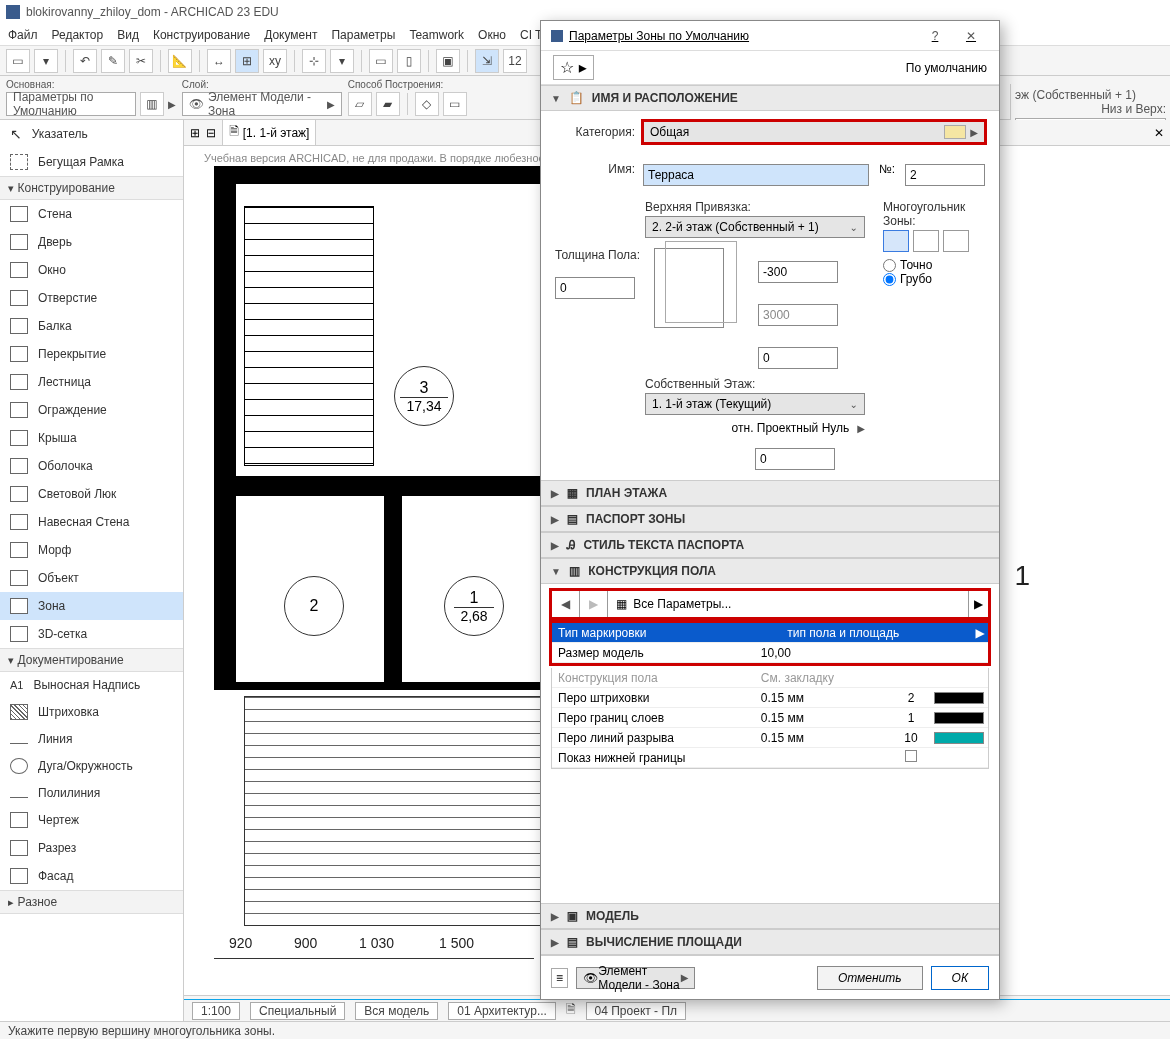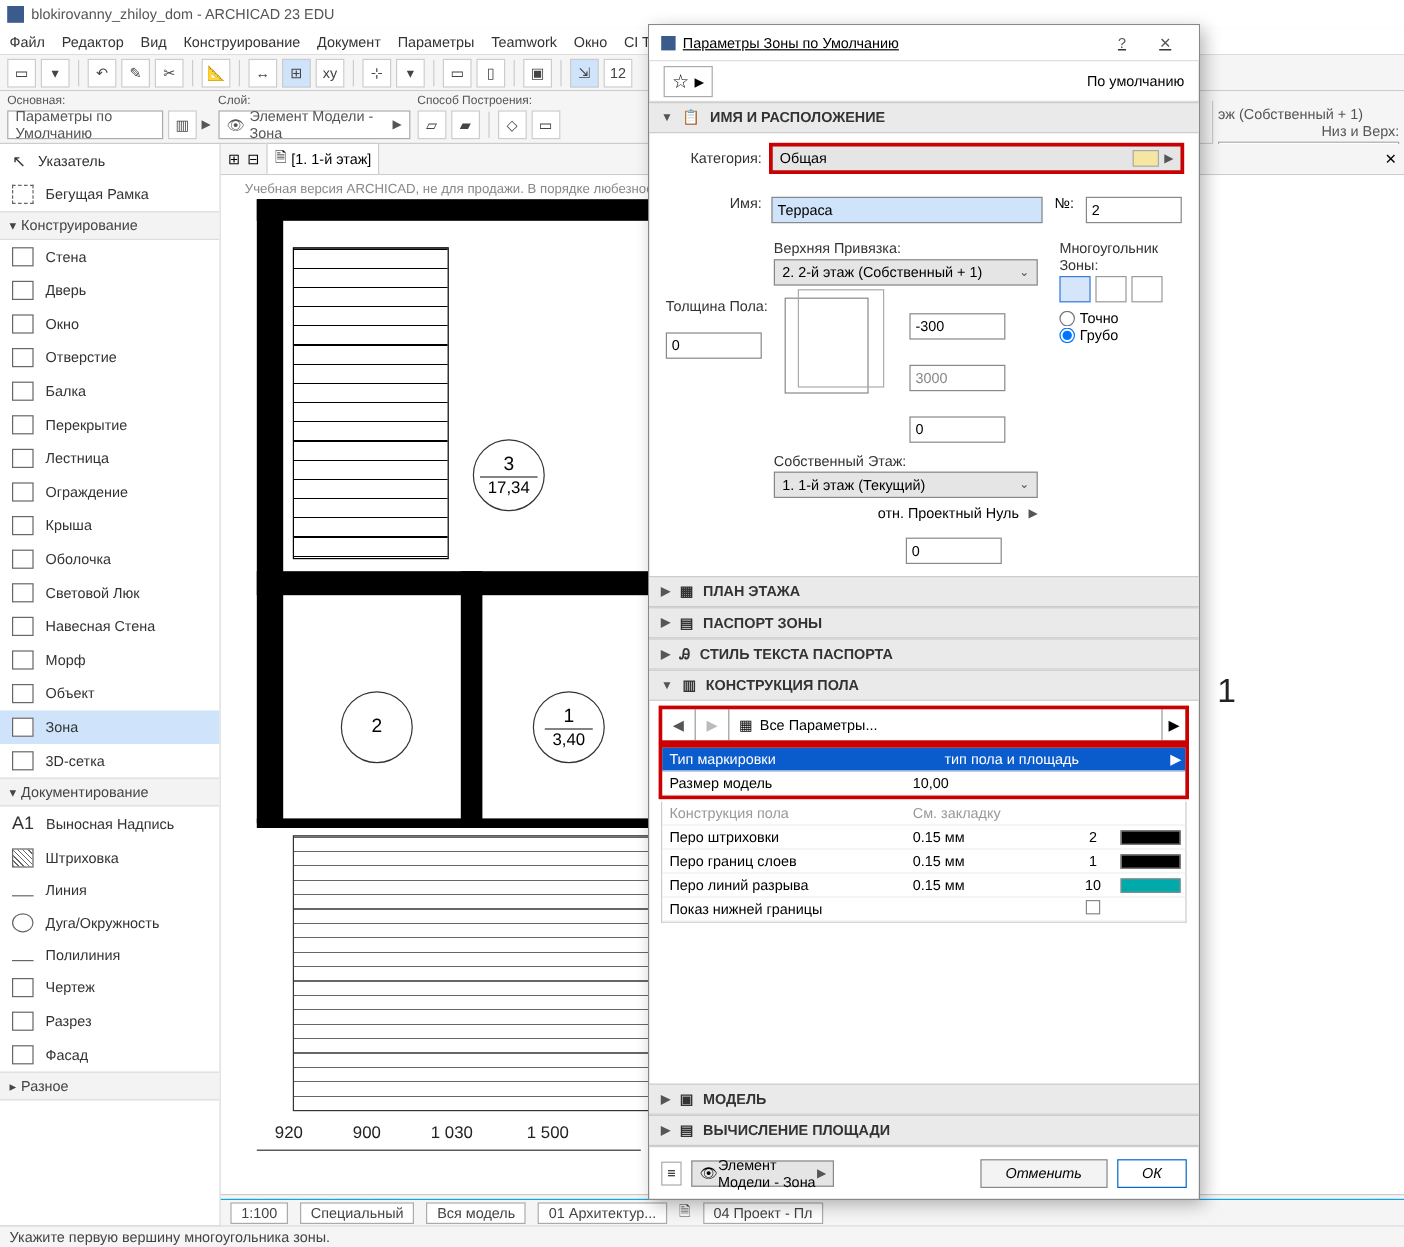--- a/index.html
+++ b/index.html
@@ -275,21 +275,21 @@
     <div class="item active">
         <span class="icon"></span>
         <span>Зона</span>
       </div>
     <div class="item">
         <span class="icon"></span>
         <span>3D-сетка</span>
       </div>
     <div class="cat">▾ <span>Документирование</span></div>
     <div class="item">
-        <span style="font-size:15px">A1</span>
+        <span style="font-size:11px">A1</span>
         <span>Выносная Надпись</span>
       </div>
     <div class="item">
         <span class="icon" style="background:repeating-linear-gradient(45deg,#666,#666 1px,#fff 1px,#fff 3px)"></span>
         <span>Штриховка</span>
       </div>
     <div class="item">
         <span class="icon line"></span>
         <span>Линия</span>
       </div>
@@ -339,21 +339,21 @@
 
       <div class="circle-stamp" style="left:210px;top:220px">
         <div class="num">3</div>
           <div class="val">17,34</div>
       </div>
       <div class="circle-stamp" style="left:100px;top:430px">
         <div class="num">2</div>
       </div>
       <div class="circle-stamp" style="left:260px;top:430px">
         <div class="num">1</div>
-          <div class="val">3,40</div>
+          <div class="val">2,68</div>
       </div>
 
       <div class="dim-label" style="left:45px;bottom:44px">920</div>
       <div class="dim-label" style="left:110px;bottom:44px">900</div>
       <div class="dim-label" style="left:175px;bottom:44px">1 030</div>
       <div class="dim-label" style="left:255px;bottom:44px">1 500</div>
       <div style="position:absolute;left:30px;bottom:36px;width:320px;border-top:1px solid #333"></div>
     </div>
     <div class="zoombar">
       <div class="zbtn">◁</div>

